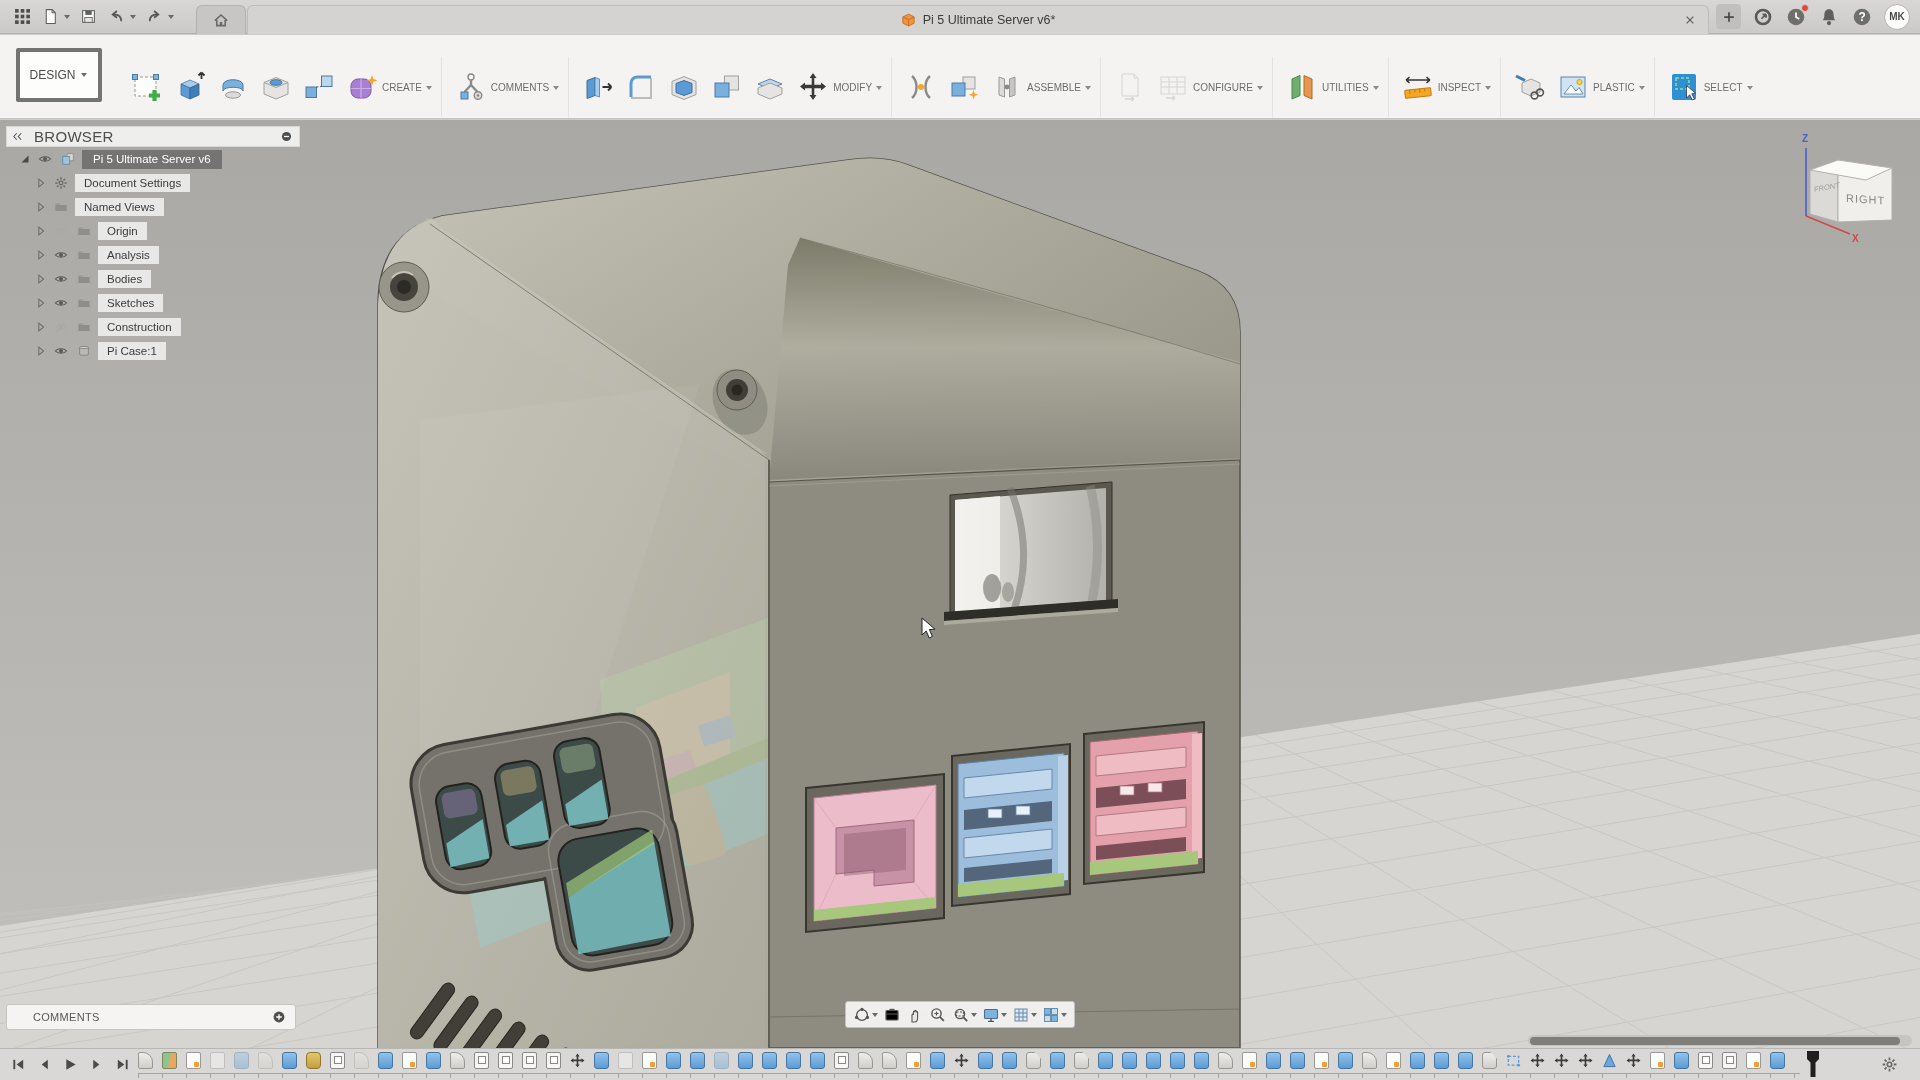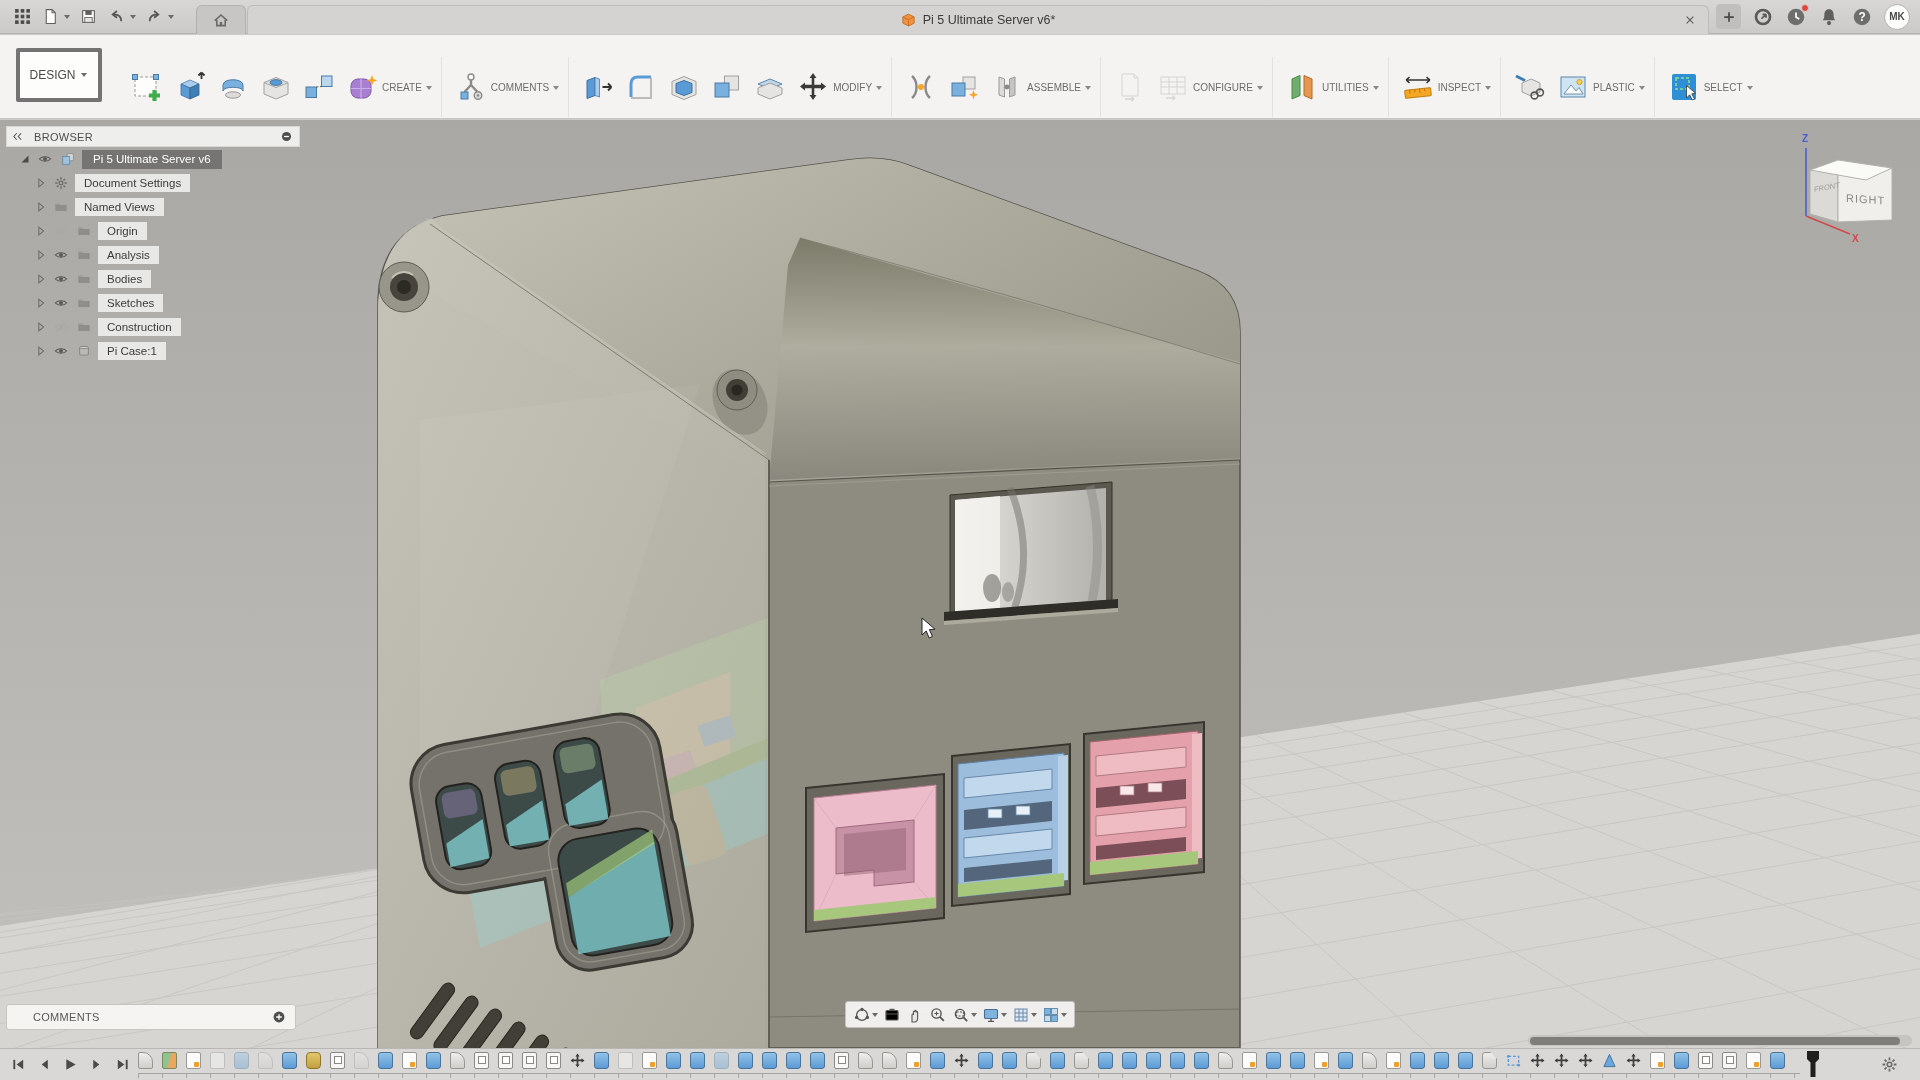--- a/index.html
+++ b/index.html
@@ -50,21 +50,21 @@
   .rg-caret { width:0; height:0; border-left:3px solid transparent; border-right:3px solid transparent; border-top:4px solid #8a8a88; }
 
   
   #viewport { position:absolute; top:120px; left:0; width:1920px; height:928px; overflow:hidden; }
   #scene { position:absolute; inset:0; }
 
   
   #browser { position:absolute; left:6px; top:6px; width:294px; z-index:10; font-size:11.5px; color:#3c3c3a; }
   #browser-header { height:21px; background:rgba(243,243,242,.93); display:flex; align-items:center; border:1px solid rgba(200,200,198,.6); }
   #browser-header svg { width:13px; height:13px; }
-  #browser-title { margin-left:10px; font-size:11px; color:#4e4e4c; letter-spacing:.3px; flex:1; }
+  #browser-title { margin-left:10px; font-size:15px; color:#4e4e4c; letter-spacing:.3px; flex:1; }
   .brow { height:24px; display:flex; align-items:center; }
   .brow .tri { width:14px; margin-left:0; display:flex; justify-content:center; }
   .brow .tri svg, .brow .beye svg, .brow .bicon svg { width:14px; height:14px; }
   .brow .beye, .brow .bicon { width:20px; display:flex; justify-content:center; margin-left:3px; }
   .blabel { background:rgba(240,240,239,.88); padding:2.5px 9px 3.5px; margin-left:4px; white-space:nowrap; }
   #brow-root { margin-left:12px; }
   #brow-root .rootlabel { background:#757473; color:#fff; padding:3px 11px 4px; margin-left:4px; font-size:11.5px; }
   #brow-root .bactivate { margin-left:5px; }
   .brow-child { margin-left:28px; }
 

